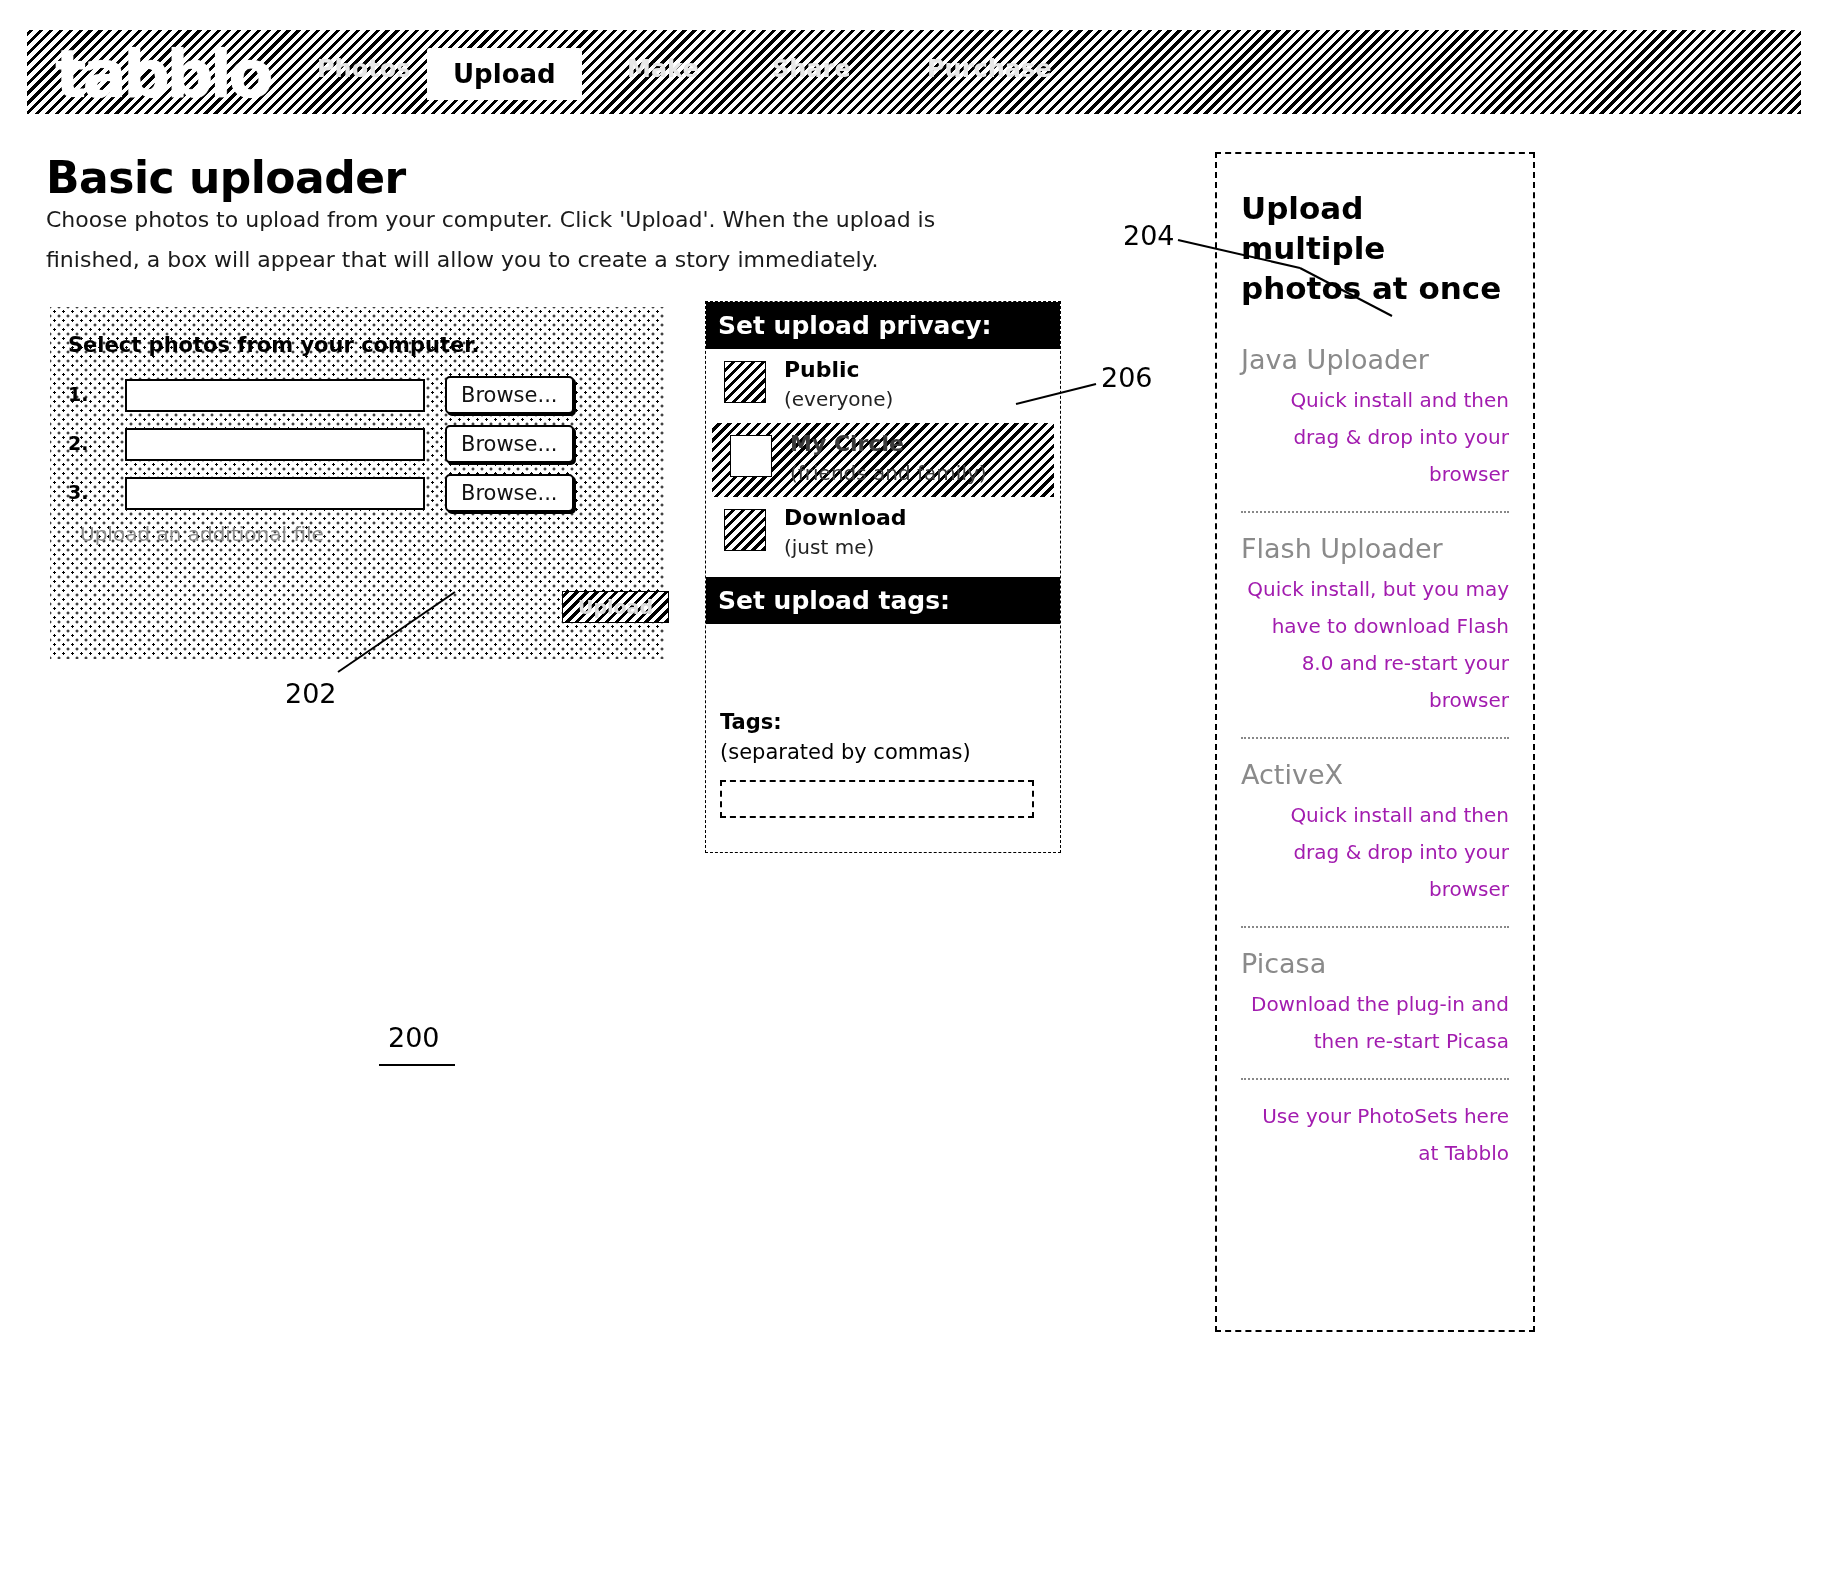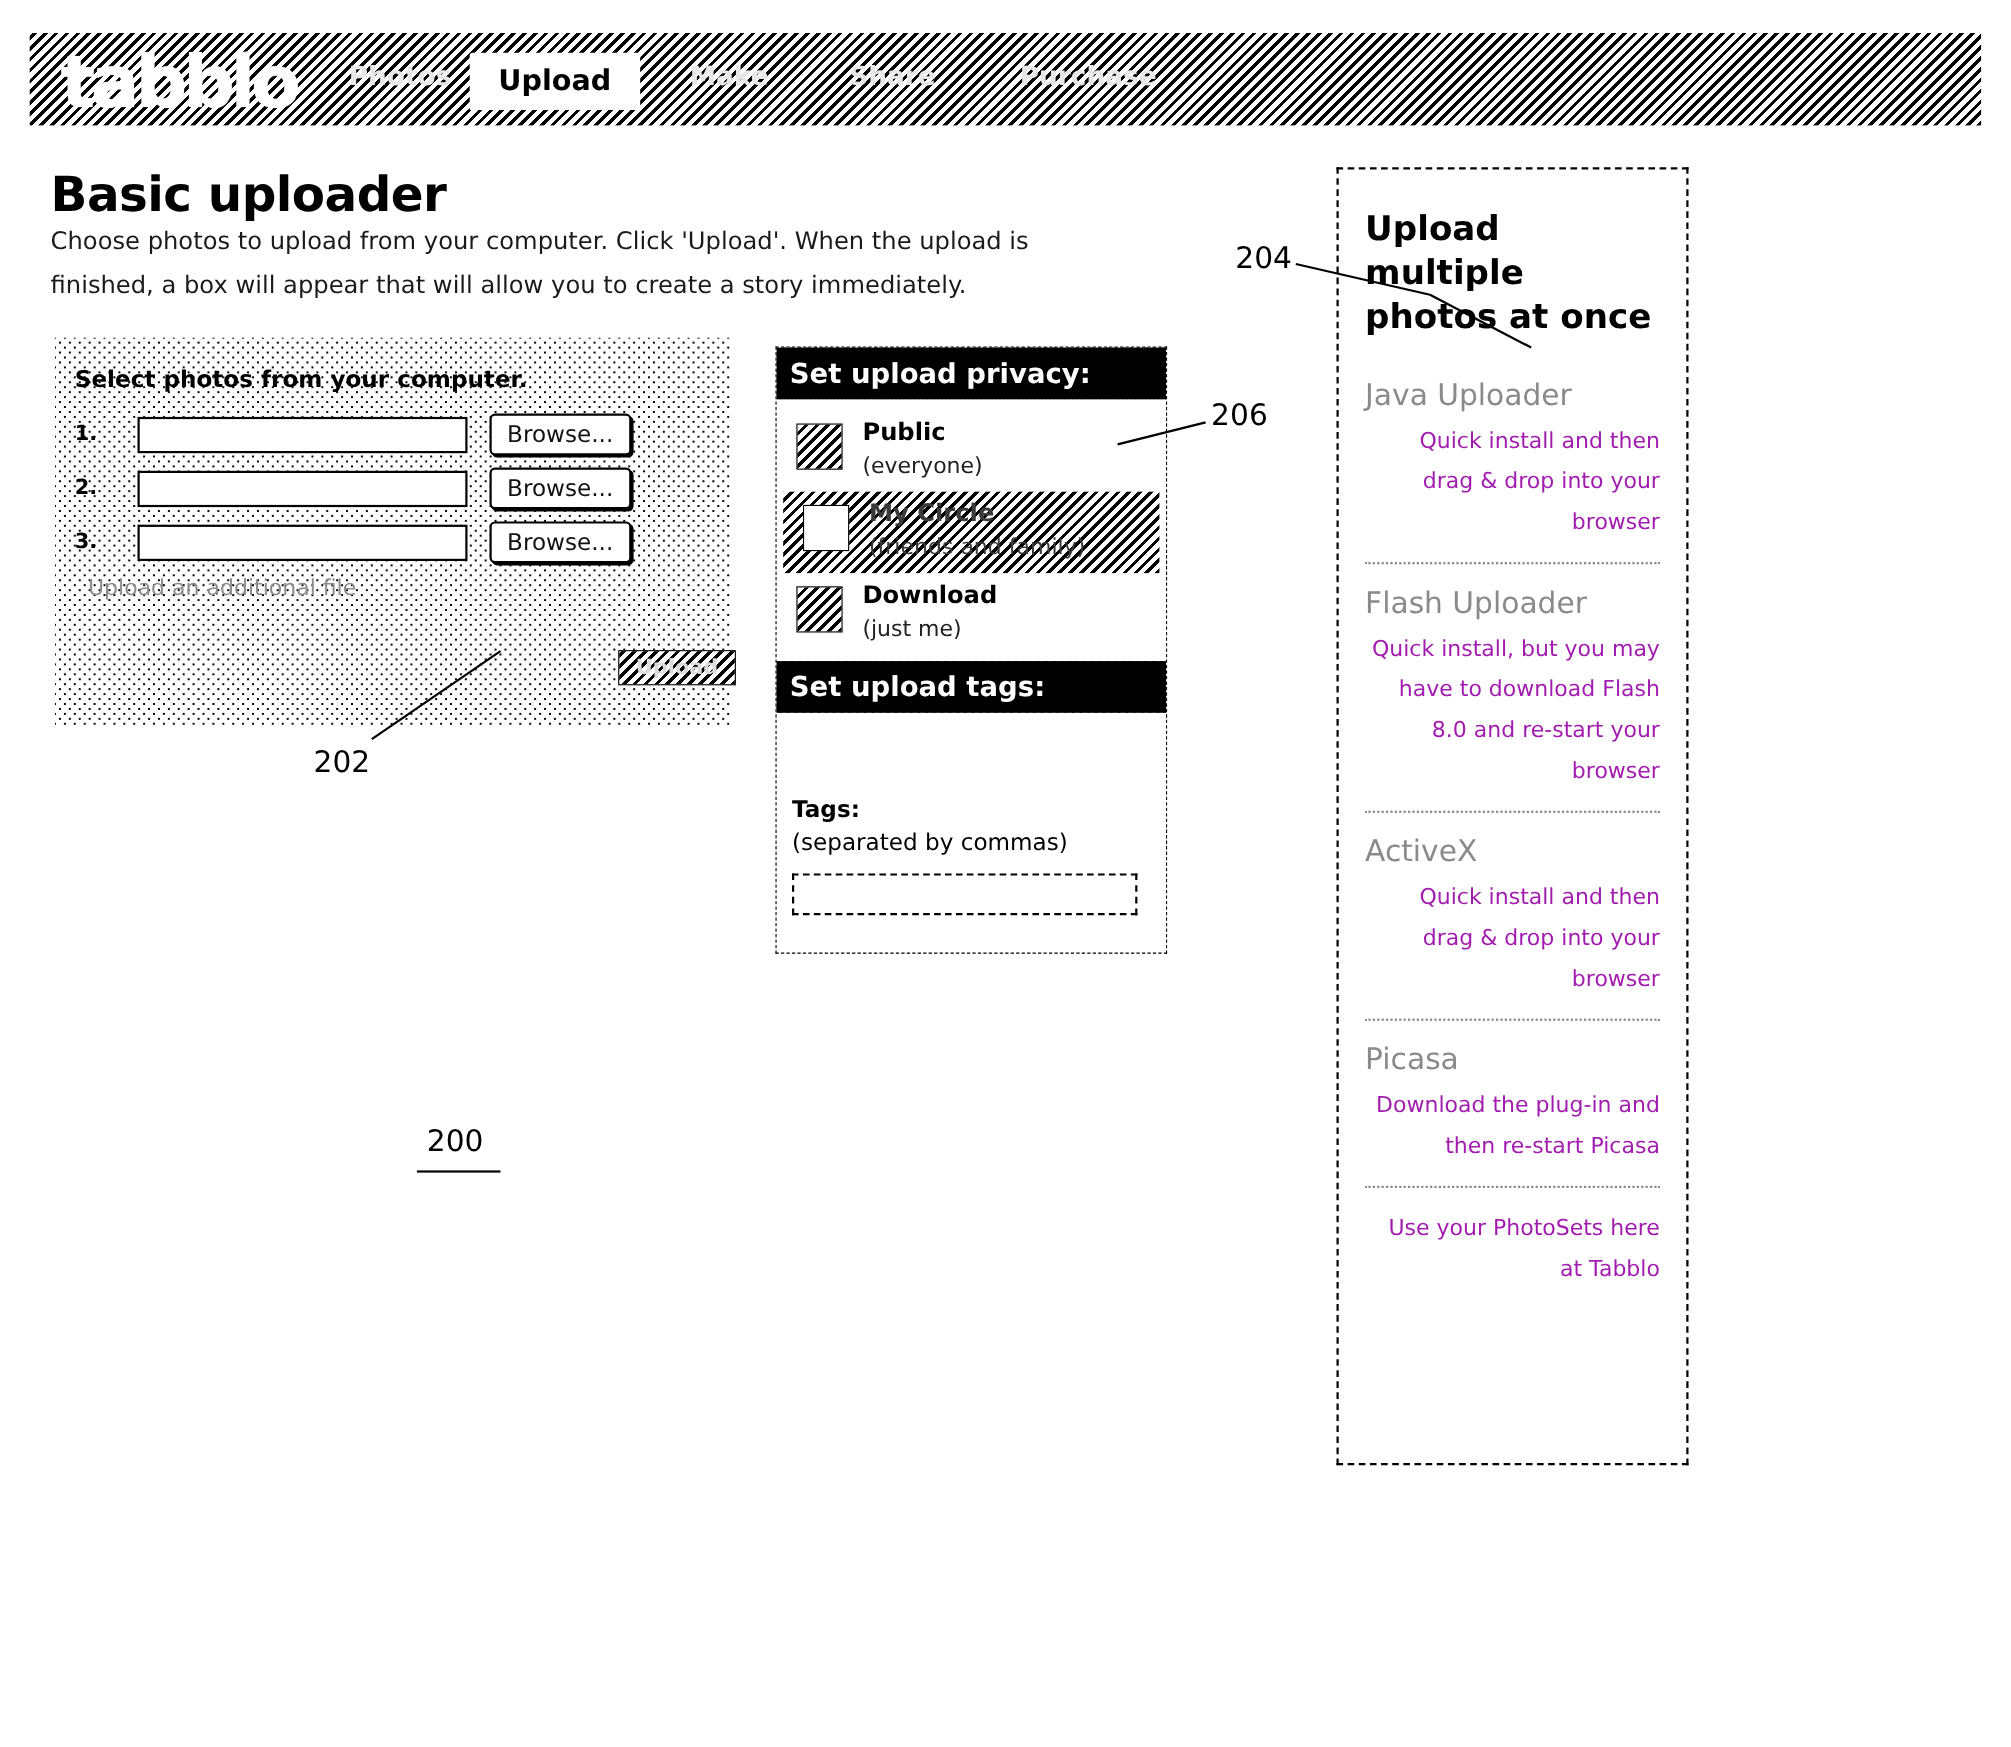--- a/index.html
+++ b/index.html
@@ -95,21 +95,21 @@
   }
   #upload-btn{
     position:absolute;left:512px;top:284px;width:105px;height:30px;
     border:1px solid #000;
     display:flex;align-items:center;justify-content:center;
     font-size:19px;font-weight:bold;color:#dddddd;
   }
 
   
   #privacy-panel{
-    position:absolute;left:705px;top:315px;width:356px;height:552px;
+    position:absolute;left:705px;top:301px;width:356px;height:552px;
     border:1px dashed #000;background:#ffffff;box-sizing:border-box;
   }
   .panel-head{
     height:47px;line-height:47px;padding-left:12px;
     font-size:25px;font-weight:bold;color:#ffffff;
     overflow:hidden;white-space:nowrap;
   }
   .priv-opt{
     position:relative;height:74px;padding:9px 0 0 18px;box-sizing:border-box;
   }
@@ -212,21 +212,21 @@
   </div>
 
   <div id="addfile">Upload an additional file</div>
   <div id="upload-btn" class="hatch">Upload</div>
 </div>
 
 <div id="privacy-panel">
 
   <div class="panel-head stipple-dark" style="background-color:#000;">Set upload privacy:</div>
 
-  <div class="priv-opt" style="margin-top:10px;">
+  <div class="priv-opt" style="margin-top:0;">
     <span class="opt-icon hatch"></span>
     <span class="opt-name">Public</span>
     <span class="opt-sub">(everyone)</span>
   </div>
 
   <div class="priv-opt selected hatch">
     <span class="opt-icon" style="background:#fff;"></span>
     <span class="opt-name">My Circle</span>
     <span class="opt-sub">(friends and family)</span>
   </div>

